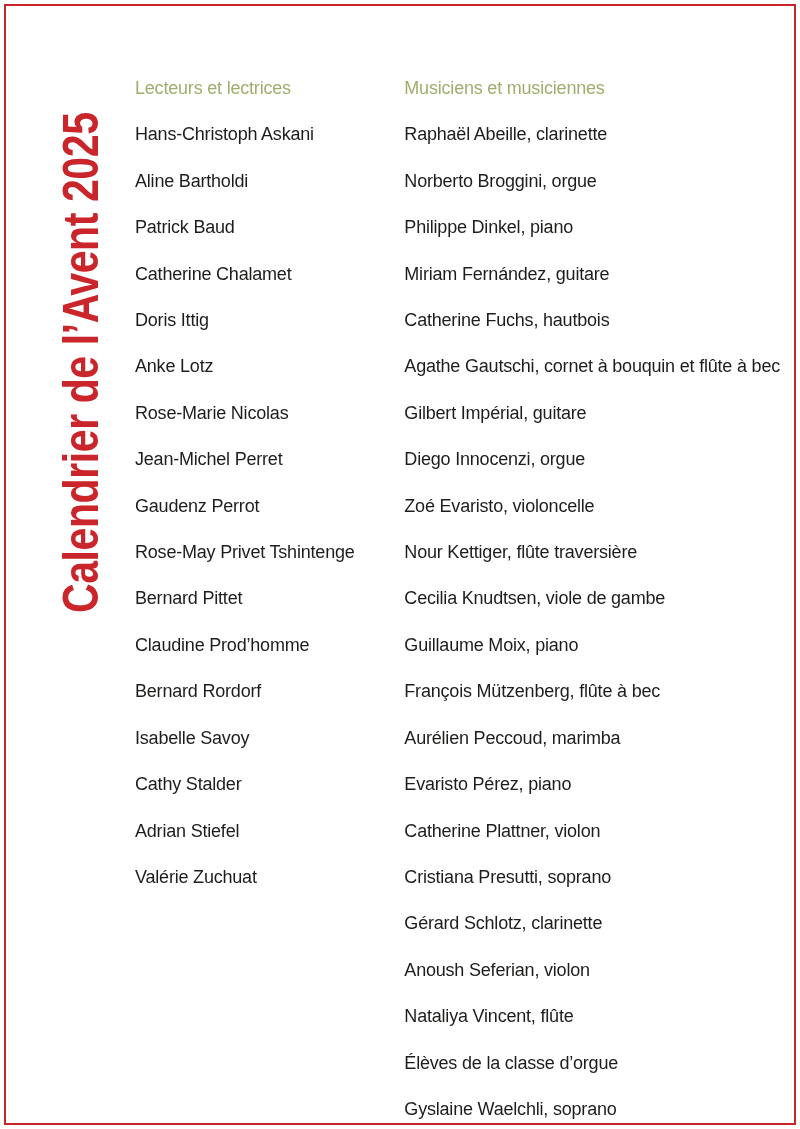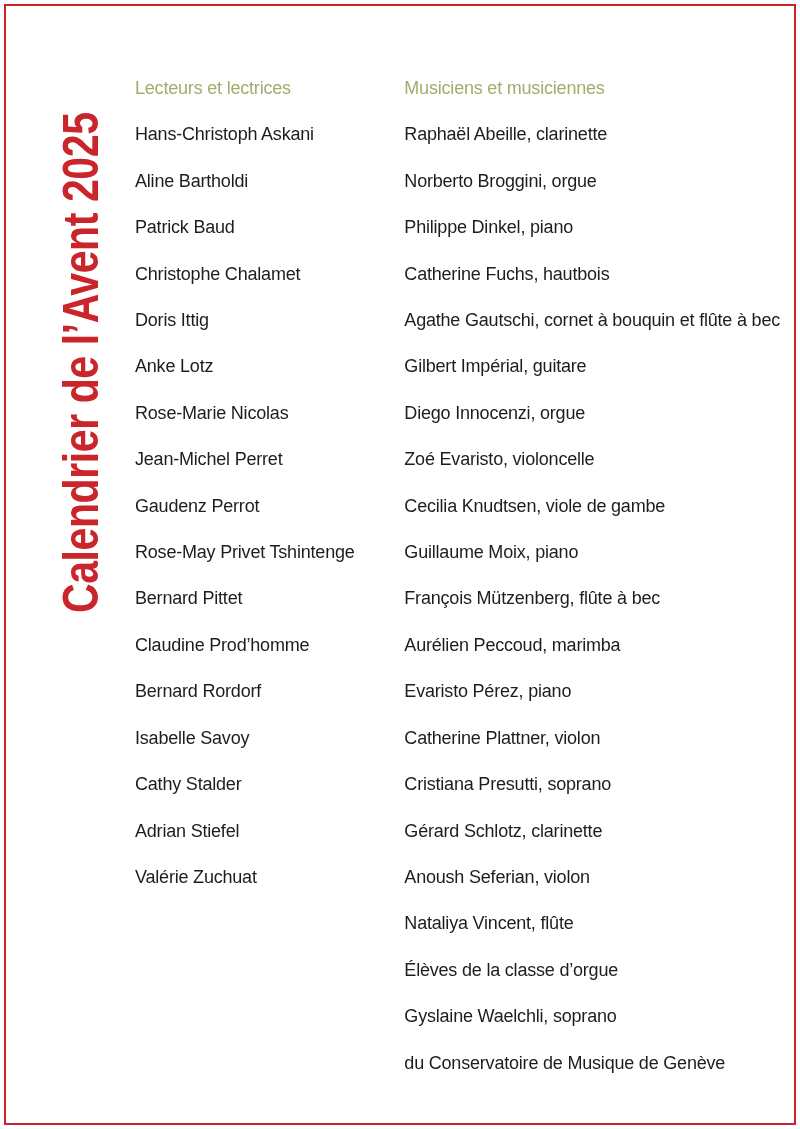--- a/index.html
+++ b/index.html
@@ -71,21 +71,21 @@
 
   <div class="vertical-title">Calendrier de l’Avent 2025</div>
 
   <div class="columns">
     <div class="col col-readers">
       <div class="col-header">Lecteurs et lectrices</div>
       <div>
           <div class="list-line">Hans-Christoph Askani</div>
           <div class="list-line">Aline Bartholdi</div>
           <div class="list-line">Patrick Baud</div>
-          <div class="list-line">Christophe Chalamet</div>
+          <div class="list-line">Catherine Chalamet</div>
           <div class="list-line">Doris Ittig</div>
           <div class="list-line">Anke Lotz</div>
           <div class="list-line">Rose-Marie Nicolas</div>
           <div class="list-line">Jean-Michel Perret</div>
           <div class="list-line">Gaudenz Perrot</div>
           <div class="list-line">Rose-May Privet Tshintenge</div>
           <div class="list-line">Bernard Pittet</div>
           <div class="list-line">Claudine Prod’homme</div>
           <div class="list-line">Bernard Rordorf</div>
           <div class="list-line">Isabelle Savoy</div>
@@ -94,25 +94,27 @@
           <div class="list-line">Valérie Zuchuat</div>
         </div>
     </div>
 
     <div class="col col-musicians">
       <div class="col-header">Musiciens et musiciennes</div>
       <div>
           <div class="list-line">Raphaël Abeille, clarinette</div>
           <div class="list-line">Norberto Broggini, orgue</div>
           <div class="list-line">Philippe Dinkel, piano</div>
+          <div class="list-line">Miriam Fernández, guitare</div>
           <div class="list-line">Catherine Fuchs, hautbois</div>
           <div class="list-line">Agathe Gautschi, cornet à bouquin et flûte à bec</div>
           <div class="list-line">Gilbert Impérial, guitare</div>
           <div class="list-line">Diego Innocenzi, orgue</div>
           <div class="list-line">Zoé Evaristo, violoncelle</div>
+          <div class="list-line">Nour Kettiger, flûte traversière</div>
           <div class="list-line">Cecilia Knudtsen, viole de gambe</div>
           <div class="list-line">Guillaume Moix, piano</div>
           <div class="list-line">François Mützenberg, flûte à bec</div>
           <div class="list-line">Aurélien Peccoud, marimba</div>
           <div class="list-line">Evaristo Pérez, piano</div>
           <div class="list-line">Catherine Plattner, violon</div>
           <div class="list-line">Cristiana Presutti, soprano</div>
           <div class="list-line">Gérard Schlotz, clarinette</div>
           <div class="list-line">Anoush Seferian, violon</div>
           <div class="list-line">Nataliya Vincent, flûte</div>

